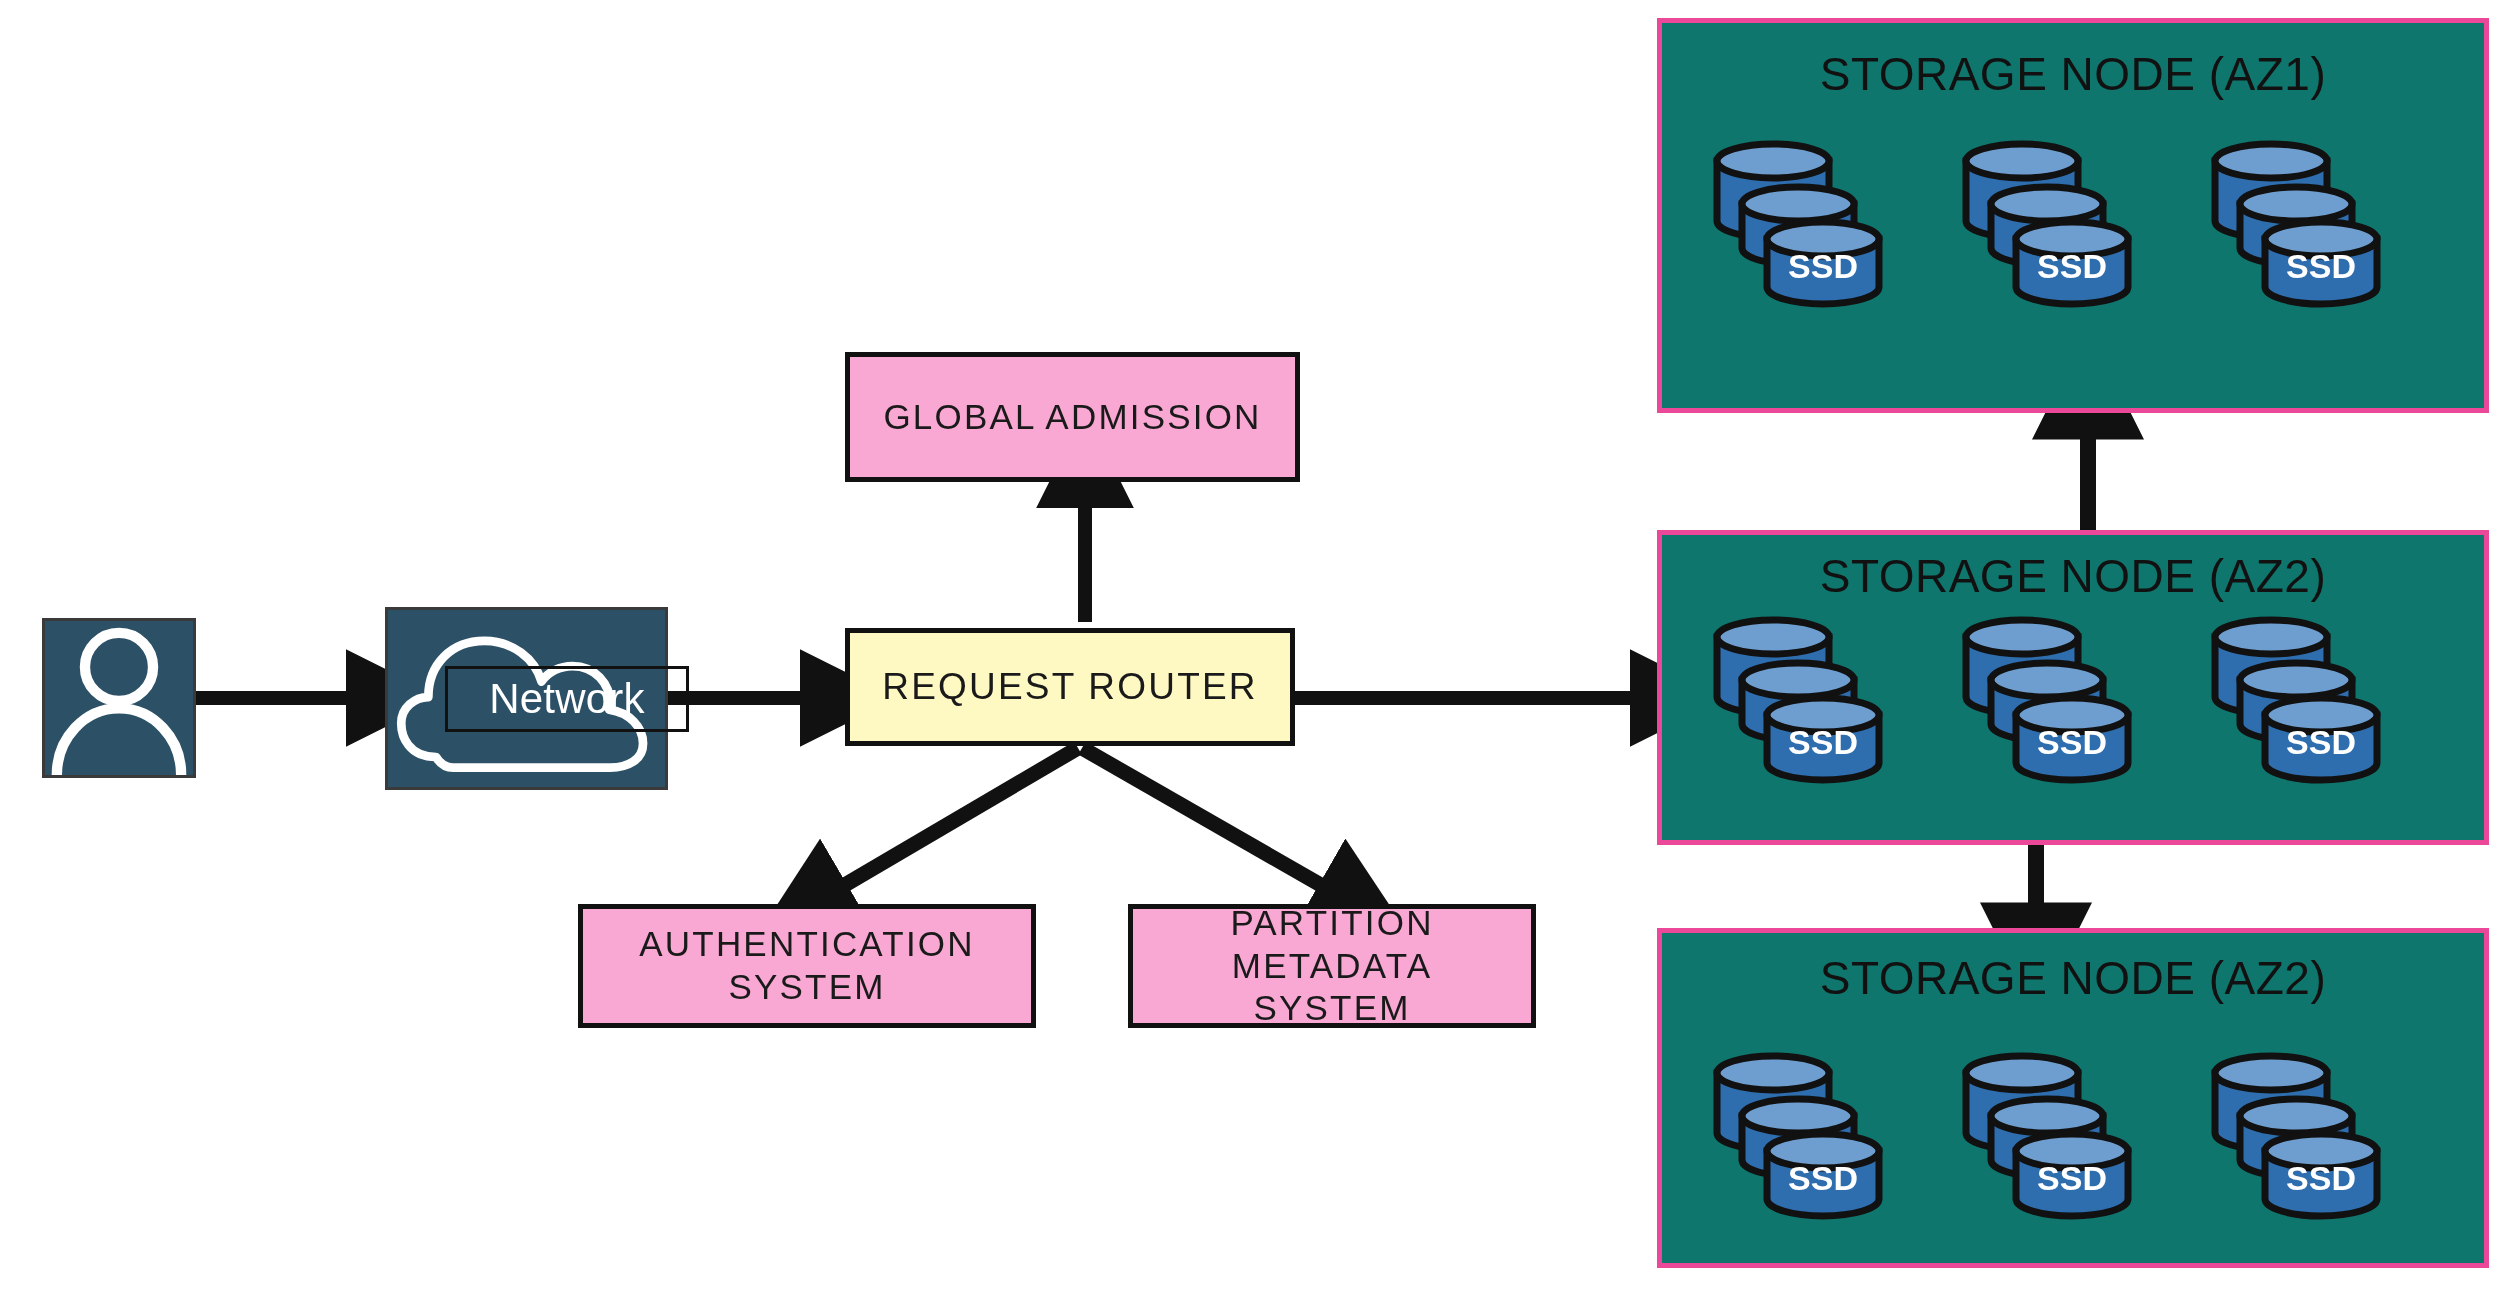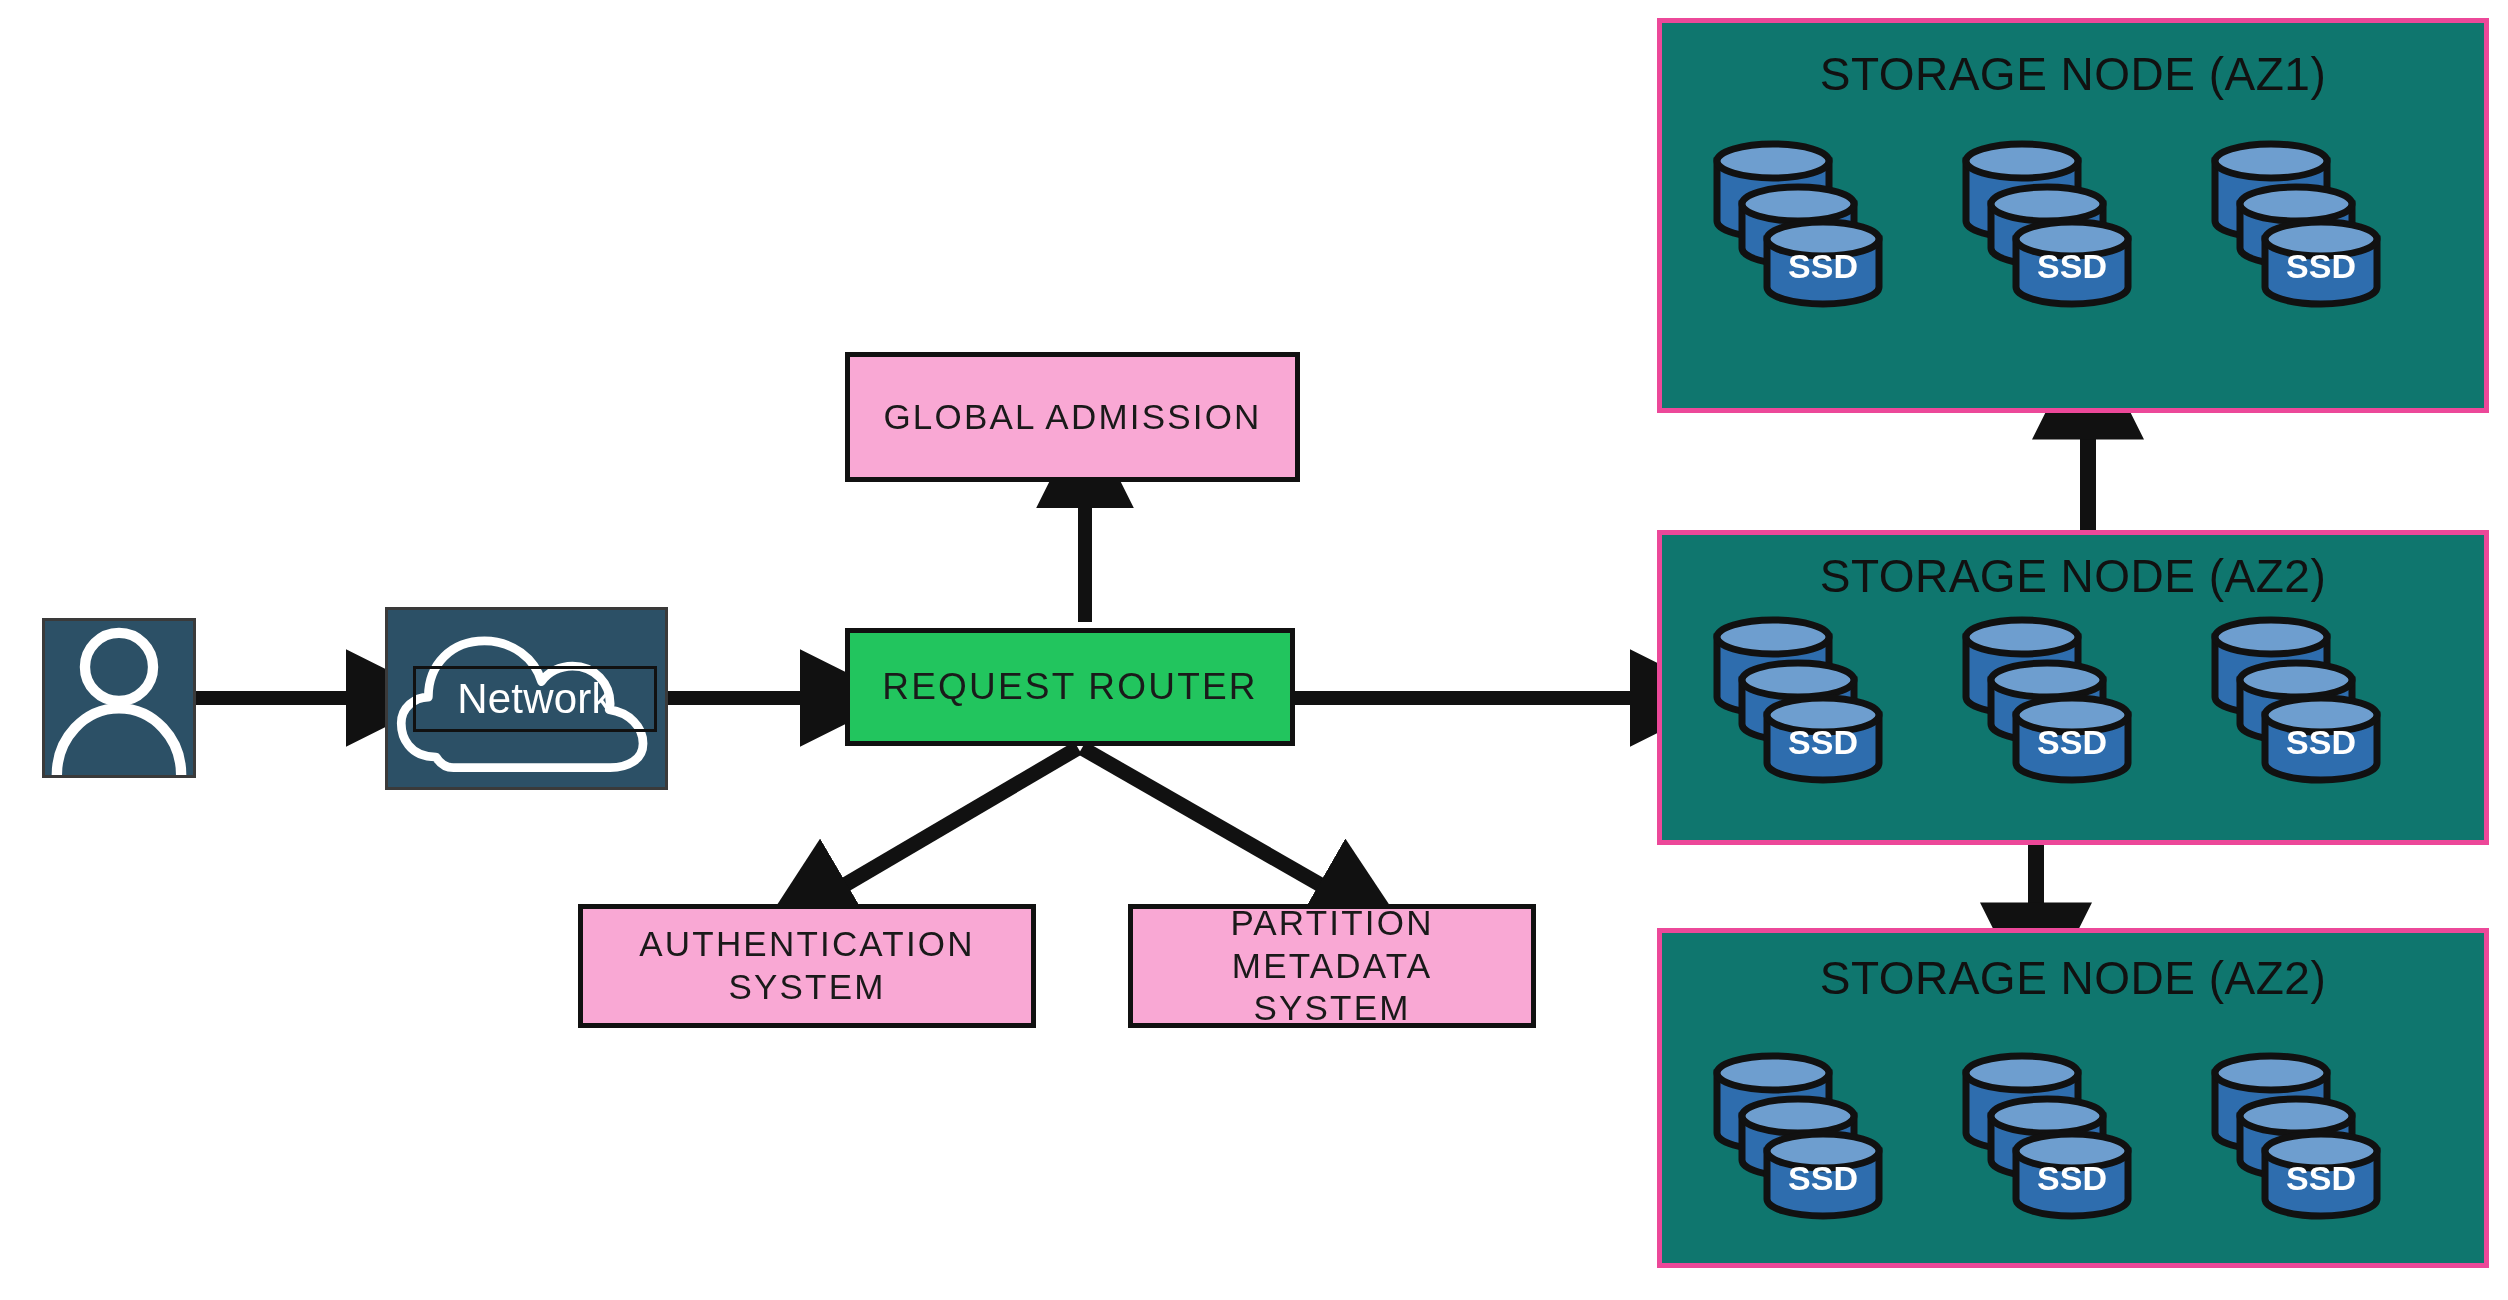--- a/index.html
+++ b/index.html
@@ -40,34 +40,35 @@
 
   .net-label-box {
     position: absolute;
     border: 3px solid #111;
     display: flex;
     align-items: center;
     justify-content: center;
     color: #ffffff;
     font-size: 42px;
     letter-spacing: 0.2px;
+    margin-left: 32px;
   }
 
   
   .box {
     border: 5px solid #111111;
     display: flex;
     align-items: center;
     justify-content: center;
     text-align: center;
     line-height: 1.22;
     color: #1a1a1a;
     letter-spacing: 2.2px;
   }
-  .box.router { background: #22c55e; font-size: 37px; }
+  .box.router { background: #fef9c3; font-size: 37px; }
   .box.orange { background: #f9a8d4; font-size: 35px; }
 
   
   .storage {
     border: 5px solid #ec4899;
     background: #0f766e;
   }
   .storage-title {
     position: absolute;
     left: 0; right: 0;

